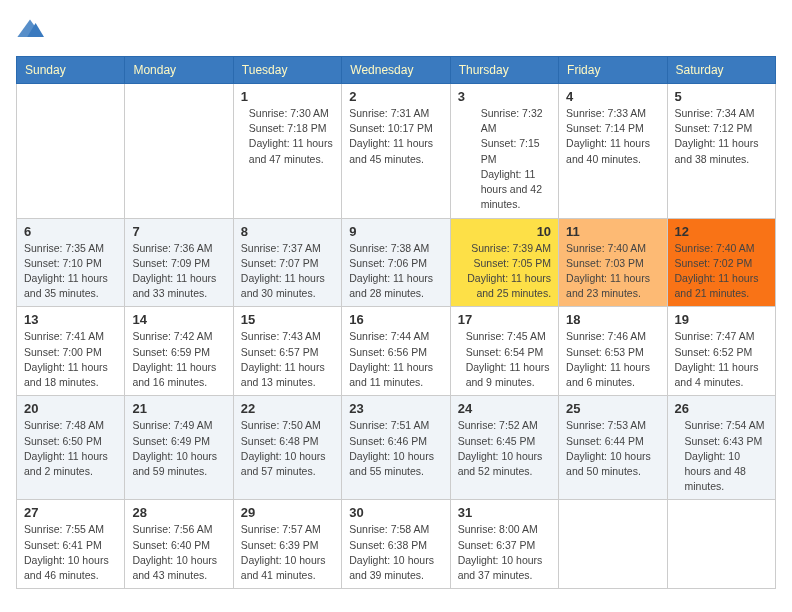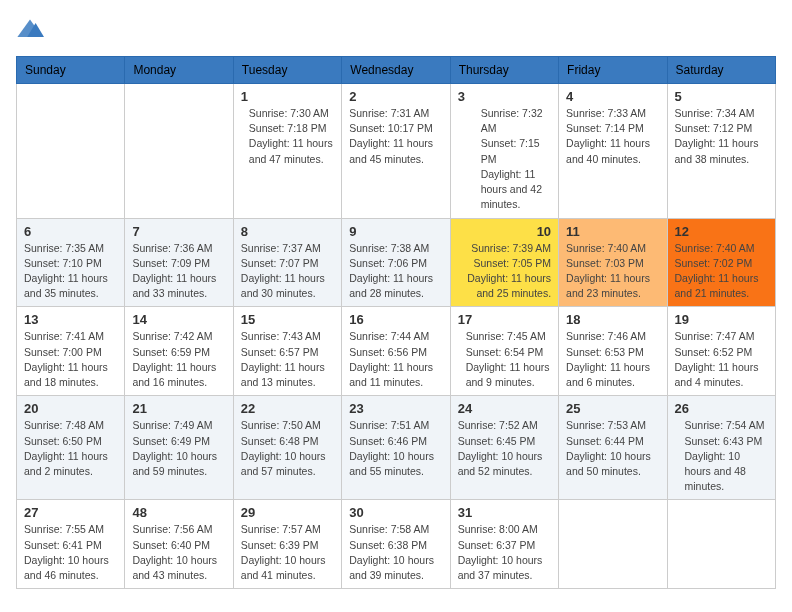--- a/index.html
+++ b/index.html
@@ -52,21 +52,21 @@
       font-size: 15px;
       color: #555;
     }
     .calendar {
       width: 100%;
       border-collapse: collapse;
       font-size: 11px;
     }
     .calendar th {
       background-color: #3a7abf;
-      color: #000000;
+      color: #fef9c3;
       text-align: left;
       padding: 6px 8px;
       font-size: 12px;
       font-weight: normal;
       border: 1px solid #2a6aaf;
     }
     .calendar td {
       border: 1px solid #ccc;
       padding: 5px 7px;
       vertical-align: top;
@@ -292,21 +292,21 @@
         </td>
       </tr>
       <tr>
         <td>
           <div class="day-num">27</div>
           <div class="day-info" style="white-space: pre-line;">Sunrise: 7:55 AM
 Sunset: 6:41 PM
 Daylight: 10 hours and 46 minutes.</div>
         </td>
         <td>
-          <div class="day-num">48</div>
+          <div class="day-num">28</div>
           <div class="day-info" style="white-space: pre-line;">Sunrise: 7:56 AM
 Sunset: 6:40 PM
 Daylight: 10 hours and 43 minutes.</div>
         </td>
         <td>
           <div class="day-num">29</div>
           <div class="day-info" style="white-space: pre-line;">Sunrise: 7:57 AM
 Sunset: 6:39 PM
 Daylight: 10 hours and 41 minutes.</div>
         </td>

